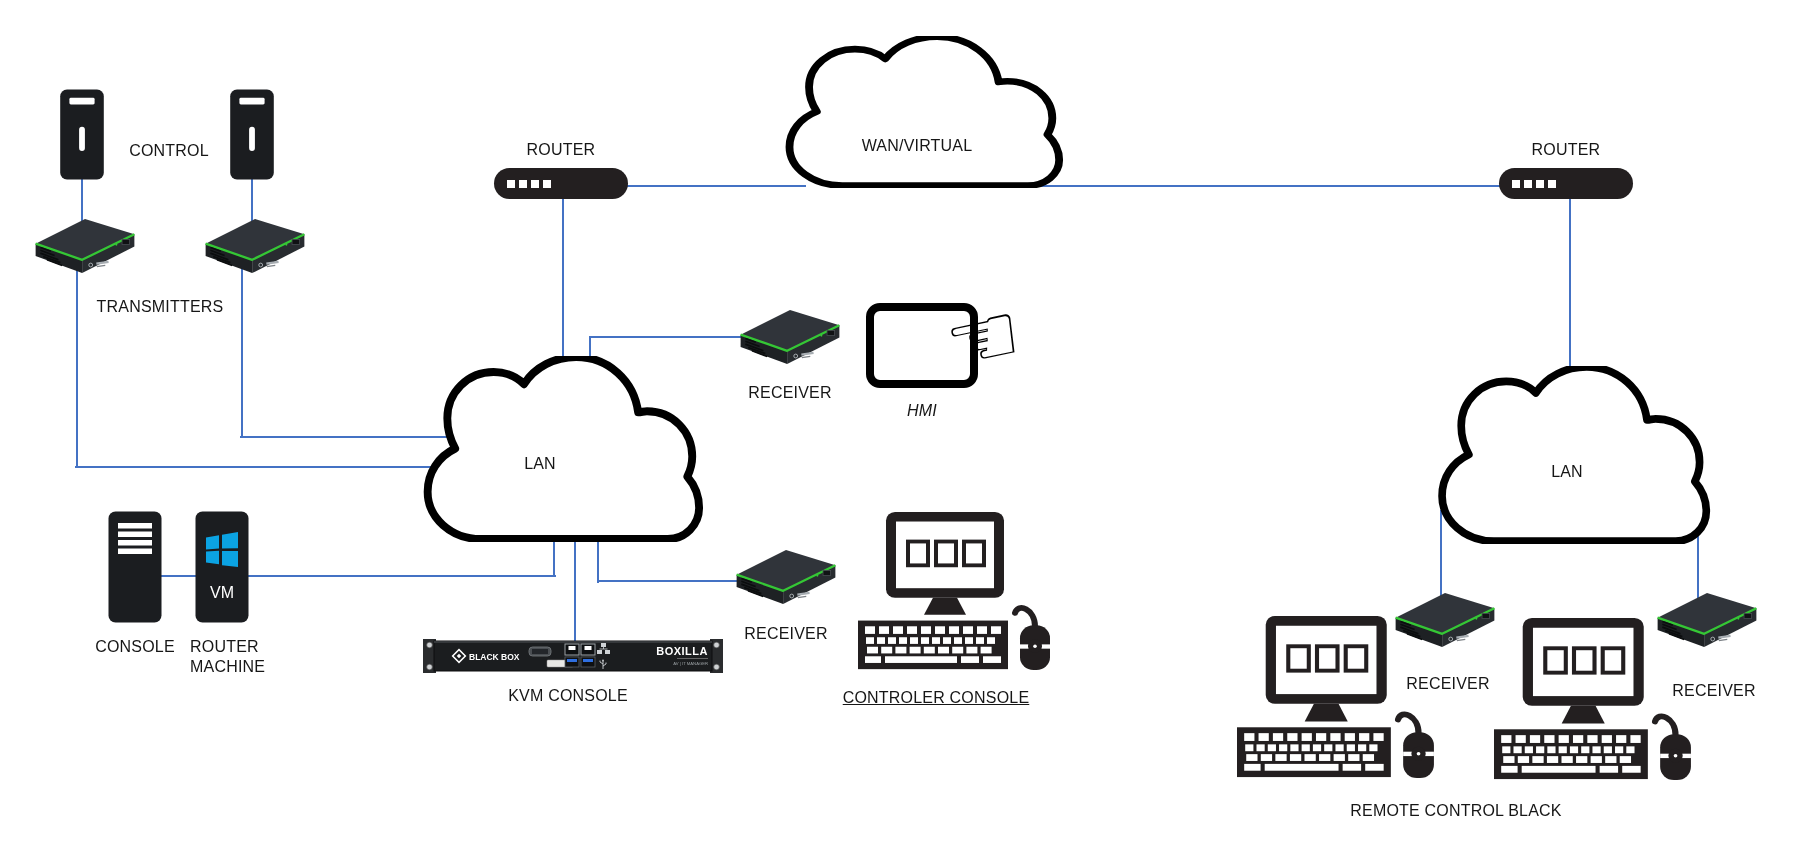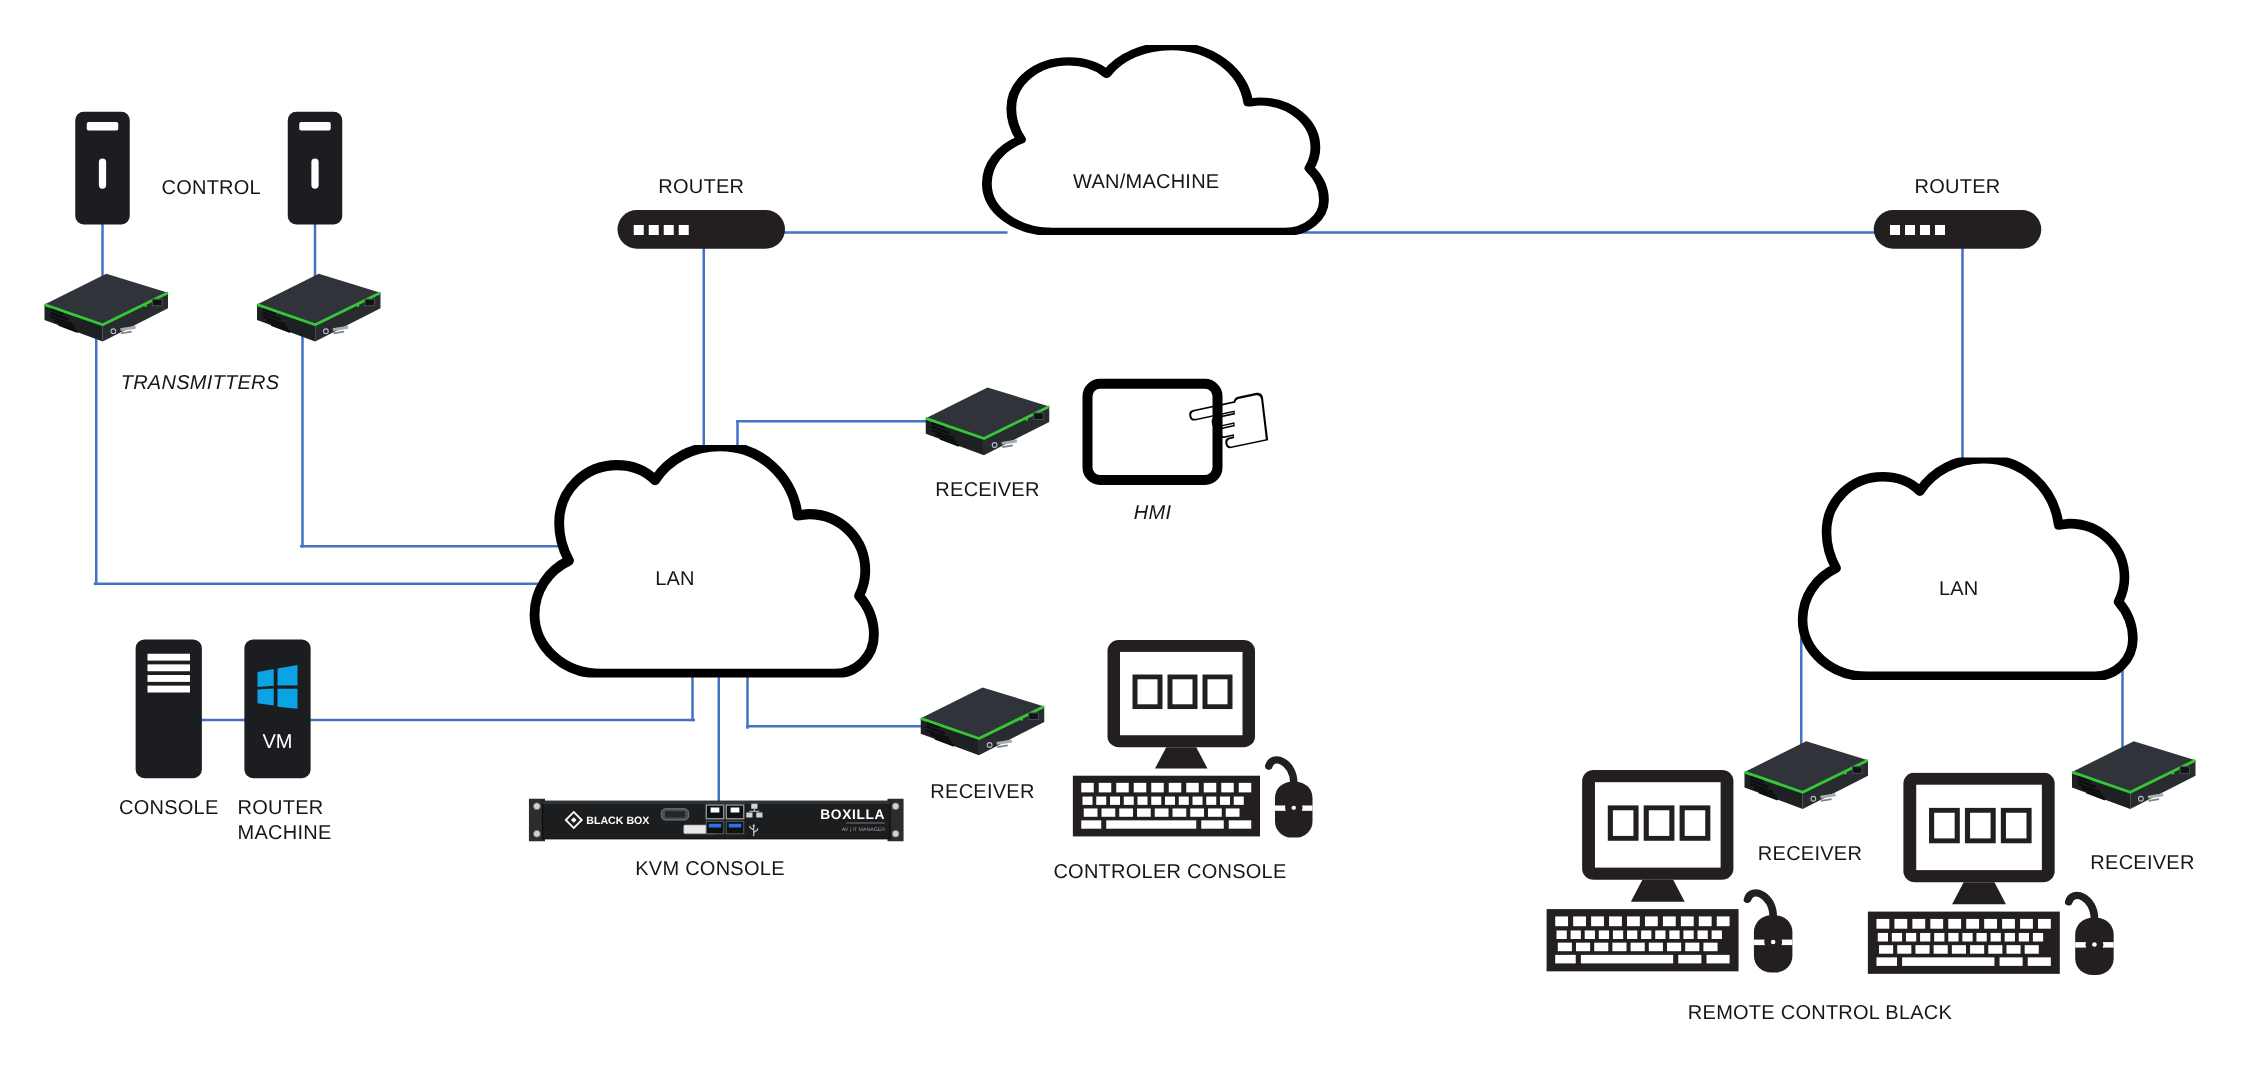--- a/index.html
+++ b/index.html
@@ -141,21 +141,21 @@
   <div class="line" style="left:574px;top:512px;width:2px;height:130px;"></div>
   <div class="line" style="left:597px;top:512px;width:2px;height:71px;"></div>
   <div class="line" style="left:597px;top:580px;width:150px;height:2px;"></div>
   <div class="line" style="left:1440px;top:510px;width:2px;height:92px;"></div>
   <div class="line" style="left:1697px;top:505px;width:2px;height:99px;"></div>
 
   <div class="cloud" style="left:768px;top:36px;width:298px;height:152px;">
     <svg width="298" height="152" viewBox="0 0 305 185" preserveAspectRatio="none">
         <use href="#cloud-path" class="cloud-outline"></use>
       </svg>
-    <span class="label" style="left:0;right:0;top:100px;">WAN/MACHINE</span>
+    <span class="label" style="left:0;right:0;top:100px;">WAN/VIRTUAL</span>
   </div>
   <div class="cloud" style="left:406px;top:356px;width:300px;height:186px;">
     <svg width="300" height="186" viewBox="0 0 305 185" preserveAspectRatio="none">
         <use href="#cloud-path" class="cloud-outline"></use>
       </svg>
     <span class="label" style="left:-32px;right:0;top:98px;">LAN</span>
   </div>
   <div class="cloud" style="left:1421px;top:366px;width:292px;height:178px;">
     <svg width="292" height="178" viewBox="0 0 305 185" preserveAspectRatio="none">
         <use href="#cloud-path" class="cloud-outline"></use>
@@ -170,21 +170,21 @@
       <use href="#sym-tower"></use>
     </svg>
   <span class="label" style="left:106px;top:141px;width:126px;">CONTROL</span>
 
   <svg class="node" style="left:28px;top:212px;" width="114" height="69" viewBox="0 0 120 72">
       <use href="#sym-extender"></use>
     </svg>
   <svg class="node" style="left:198px;top:212px;" width="114" height="69" viewBox="0 0 120 72">
       <use href="#sym-extender"></use>
     </svg>
-  <span class="label" style="left:60px;top:297px;width:200px;font-style:italic;">TRANSMITTERS</span>
+  <span class="label" style="left:60px;top:297px;width:200px;">TRANSMITTERS</span>
 
   <span class="label" style="left:494px;top:140px;width:134px;">ROUTER</span>
   <div class="router" style="left:494px;top:168px;width:134px;height:31px;">
     <span class="sq"></span>
       <span class="sq"></span>
       <span class="sq"></span>
       <span class="sq"></span>
   </div>
   <span class="label" style="left:1499px;top:140px;width:134px;">ROUTER</span>
   <div class="router" style="left:1499px;top:168px;width:134px;height:31px;">
@@ -261,21 +261,21 @@
   </svg>
   <span class="label" style="left:468px;top:686px;width:200px;">KVM CONSOLE</span>
 
   <svg class="node" style="left:729px;top:543px;" width="114" height="69" viewBox="0 0 120 72">
       <use href="#sym-extender"></use>
     </svg>
   <span class="label" style="left:729px;top:624px;width:114px;">RECEIVER</span>
   <svg class="node" style="left:858px;top:512px;" width="195" height="160" viewBox="0 0 195 168" preserveAspectRatio="none">
       <use href="#sym-workstation"></use>
     </svg>
-  <span class="label" style="left:836px;top:688px;width:200px;">CONTROLER CONSOLE</span>
+  <span class="label" style="left:836px;top:688px;width:200px;text-decoration:underline;">CONTROLER CONSOLE</span>
 
   <svg class="node" style="left:1388px;top:586px;" width="114" height="69" viewBox="0 0 120 72">
       <use href="#sym-extender"></use>
     </svg>
   <span class="label" style="left:1391px;top:674px;width:114px;">RECEIVER</span>
   <svg class="node" style="left:1650px;top:586px;" width="114" height="69" viewBox="0 0 120 72">
       <use href="#sym-extender"></use>
     </svg>
   <span class="label" style="left:1657px;top:681px;width:114px;">RECEIVER</span>
   <svg class="node" style="left:1237px;top:616px;" width="200" height="164" viewBox="0 0 195 168" preserveAspectRatio="none">

